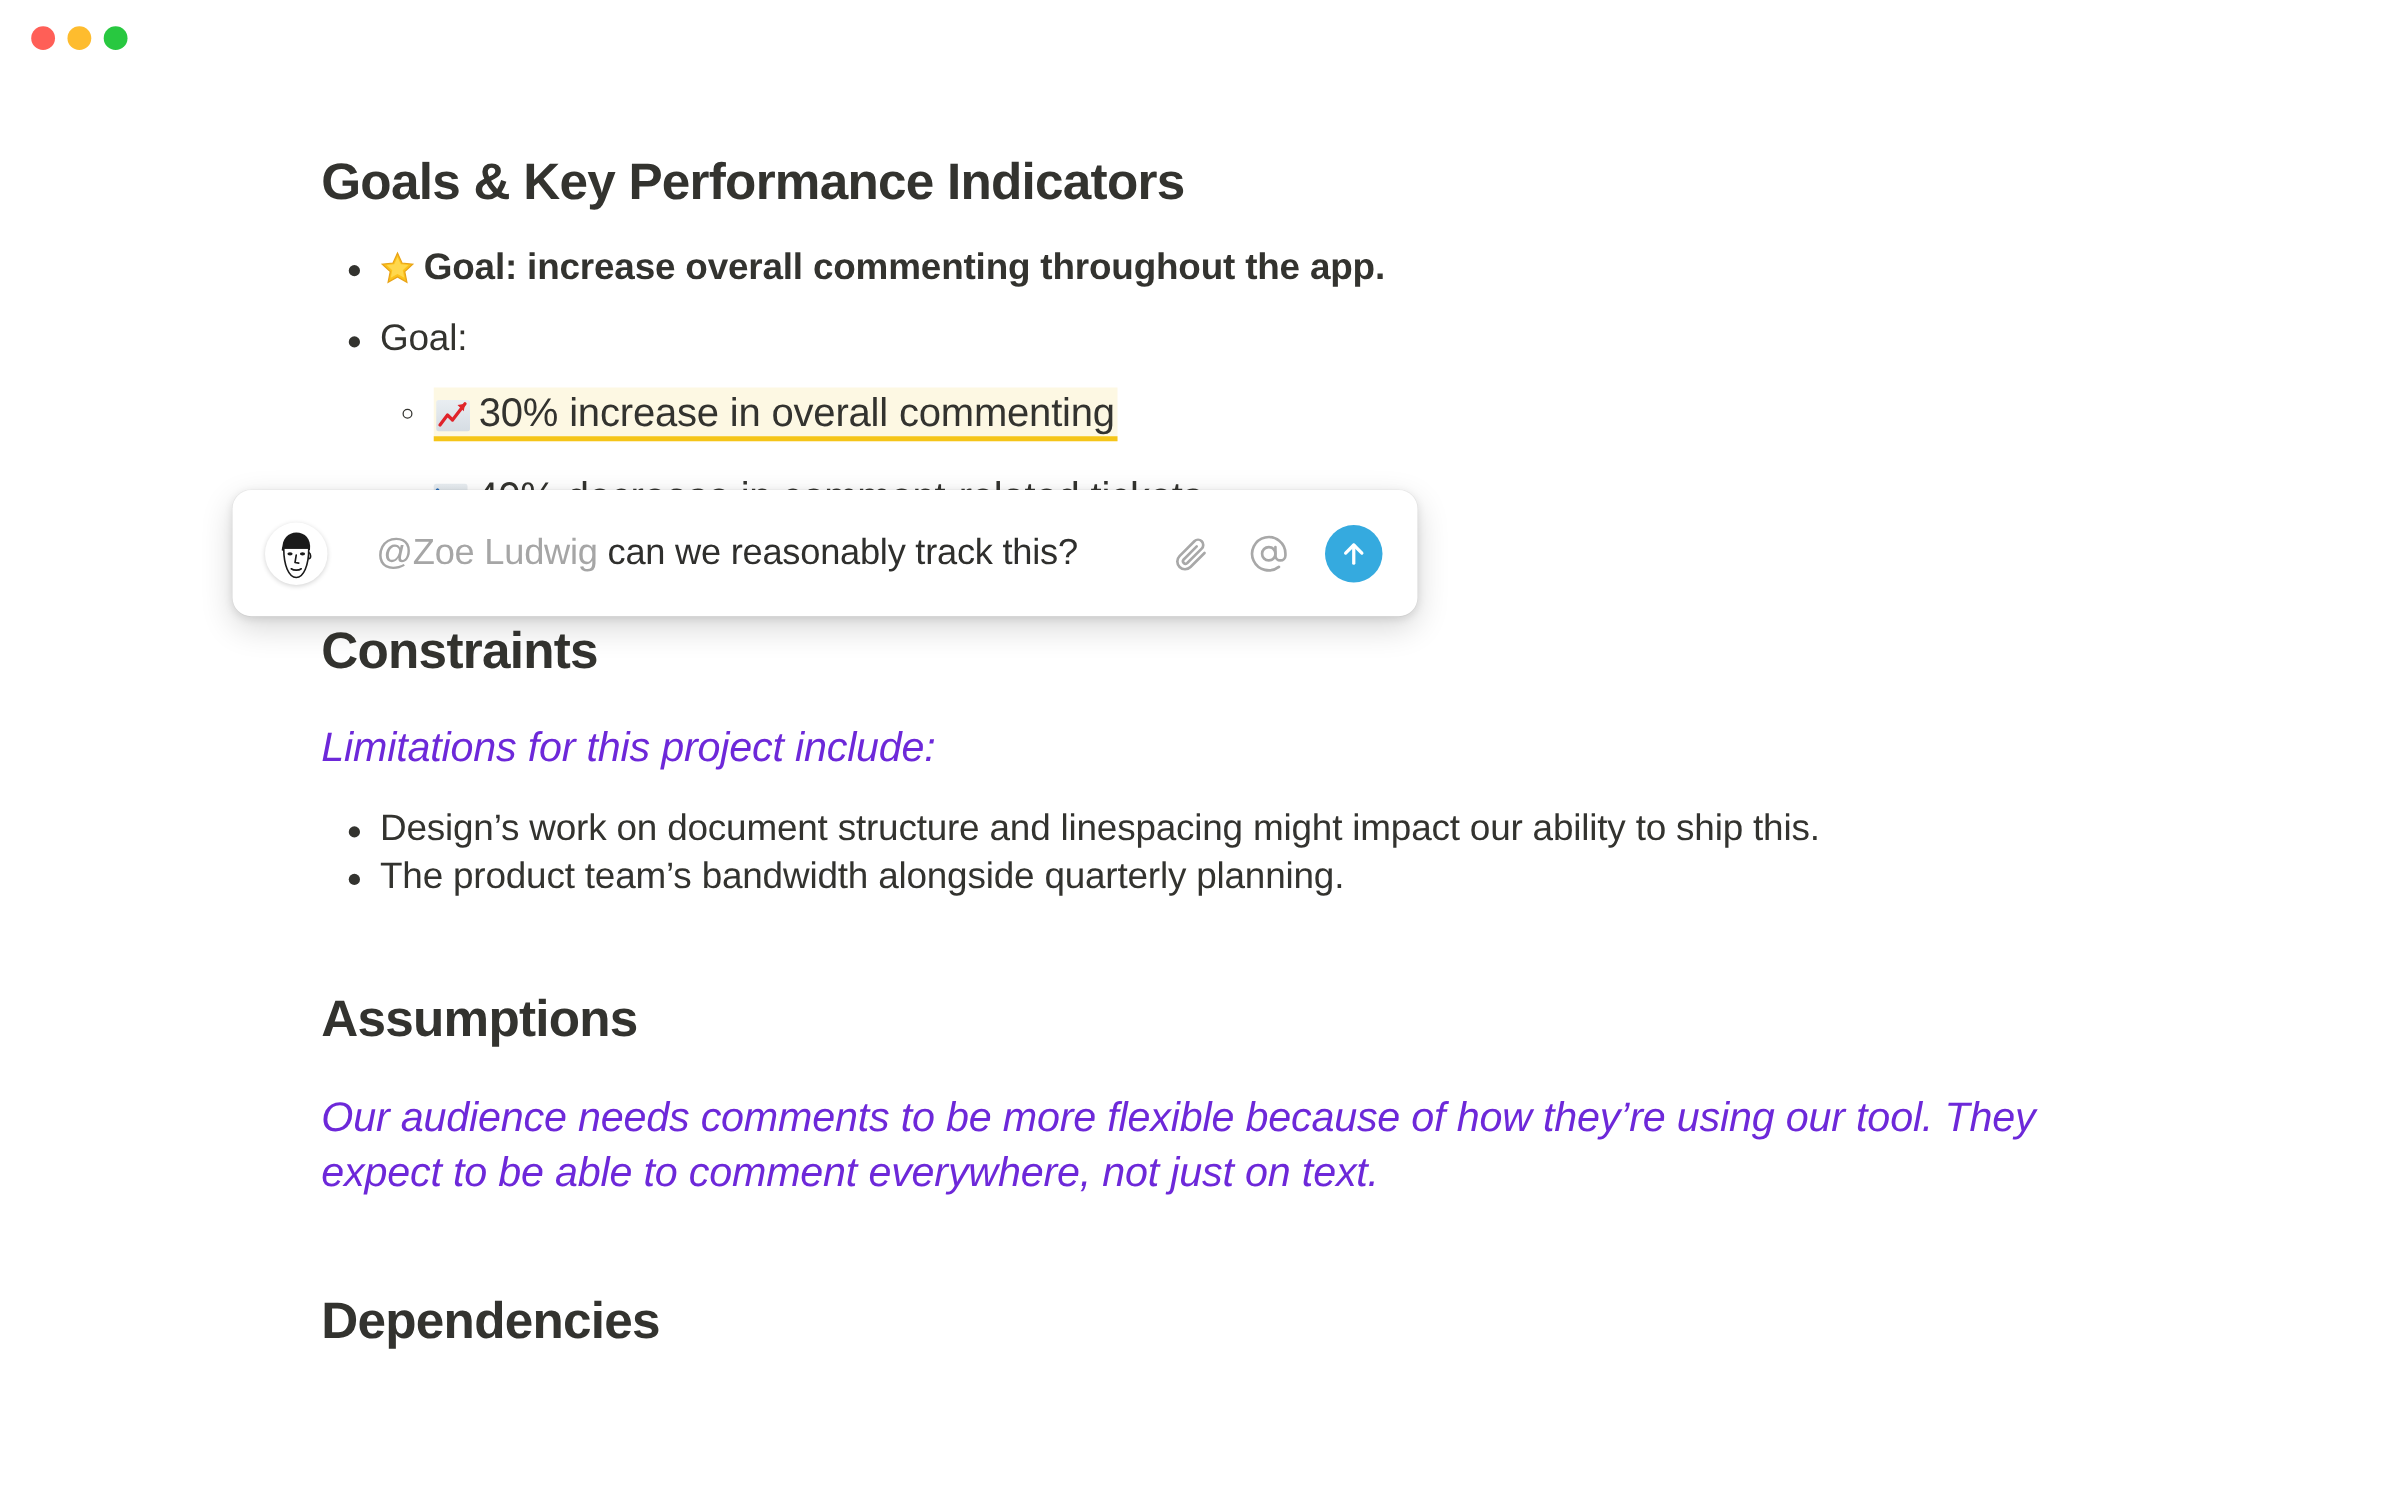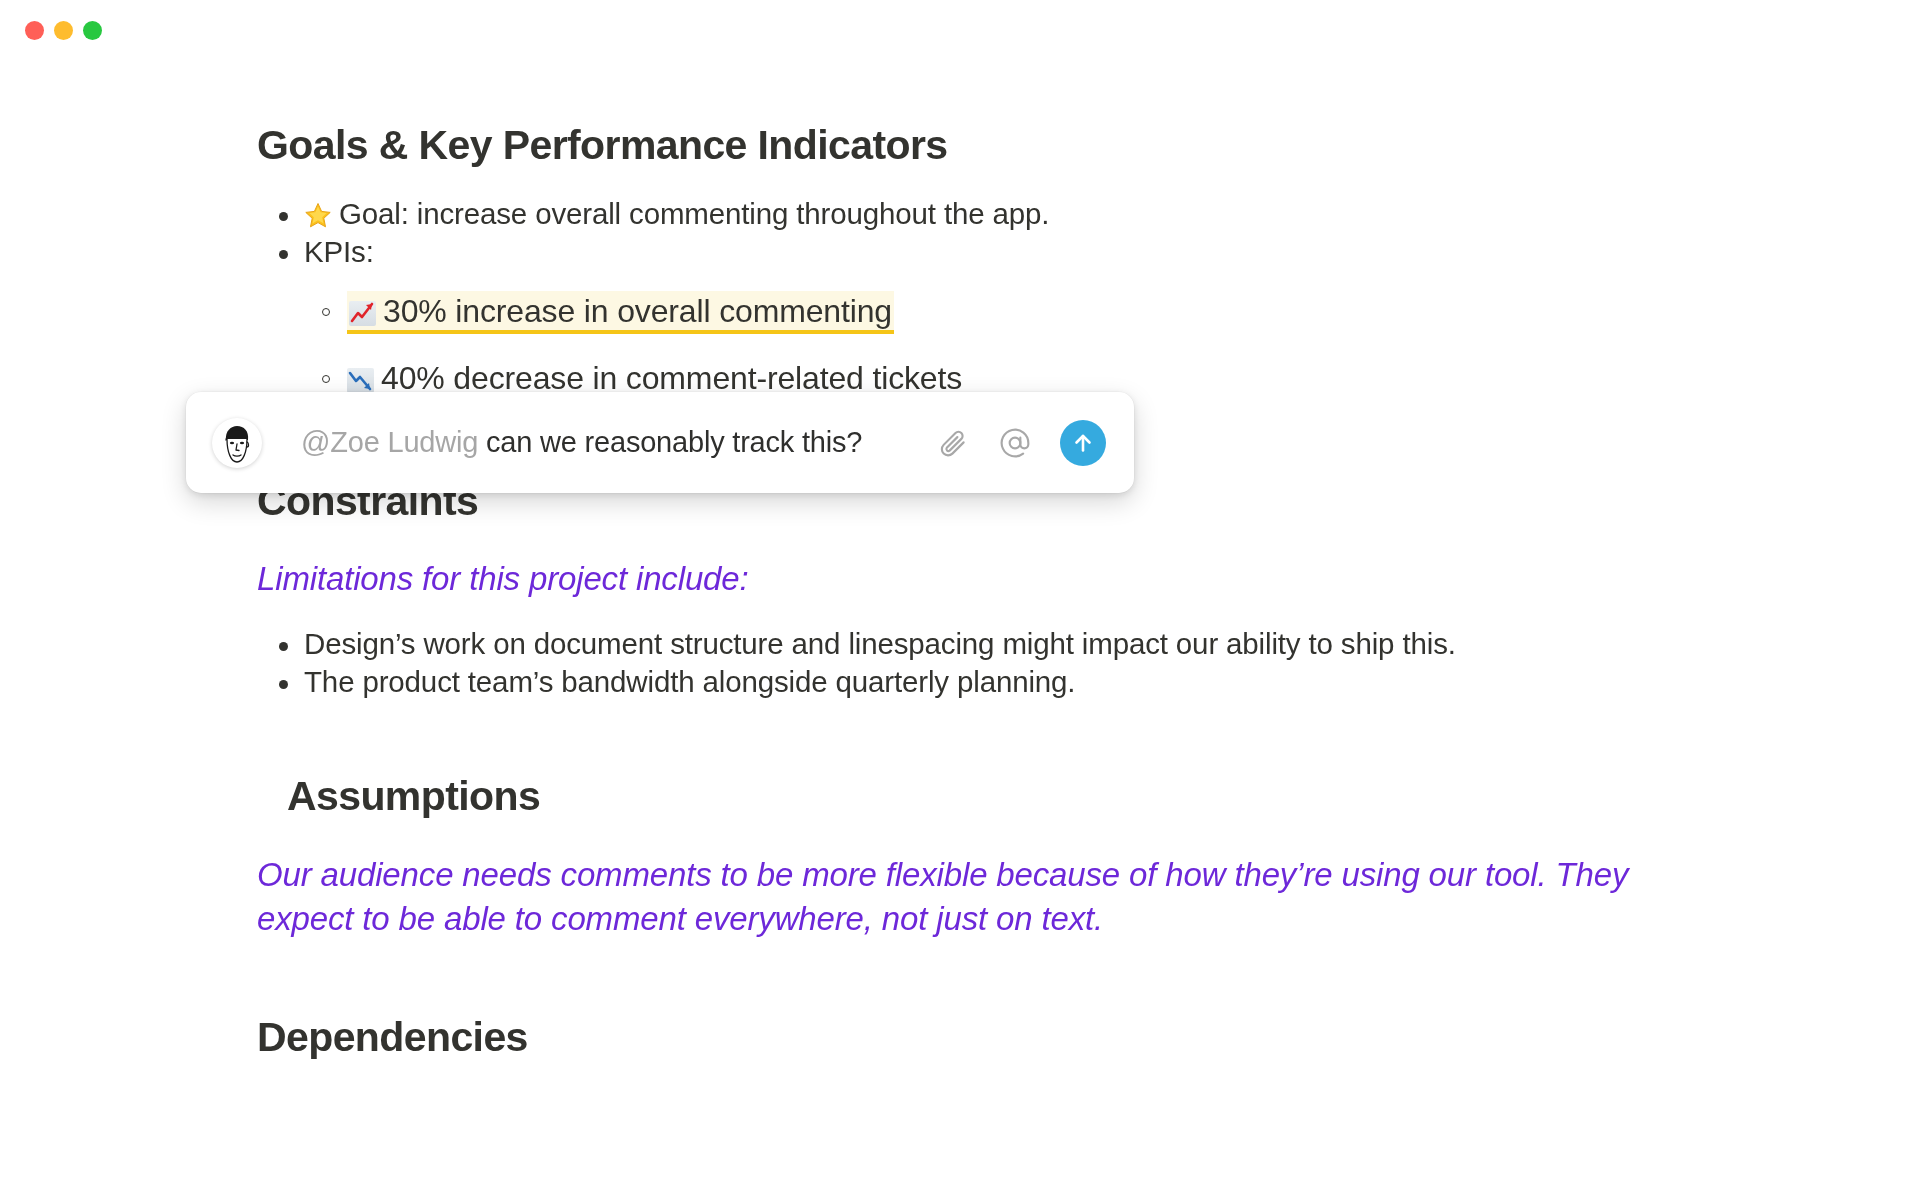--- a/index.html
+++ b/index.html
@@ -240,30 +240,30 @@
       <span class="light" style="background:#28c840"></span>
     </div>
   </div>
 
   <div class="doc">
     <div class="content">
 
       <h2 class="section-title" style="margin-top:54px;">Goals &amp; Key Performance Indicators</h2>
 
       <ul class="bullets" style="margin-top:26px;">
-        <li style="">
+        <li style="margin-bottom:19px;font-weight:bold;">
           <span class="star-emoji">
             <svg width="28" height="27" viewBox="0 0 28 27" aria-hidden="true">
               <polygon points="14,1.5 17.6,9.4 26.2,10.4 19.8,16.3 21.5,24.8 14,20.6 6.5,24.8 8.2,16.3 1.8,10.4 10.4,9.4" fill="#fcc21b" stroke="#e8a317" stroke-width="1"></polygon>
               <polygon points="14,4.5 16.6,10.3 22.7,11 18.2,15.2 19.4,21.2 14,18.2 8.6,21.2 9.8,15.2 5.3,11 11.4,10.3" fill="#ffd84d"></polygon>
             </svg>
           </span><span>Goal: increase overall commenting throughout the app.</span>
         </li>
         <li>
-          <span>KPIs:</span>
+          <span>Goal:</span>
         </li>
       </ul>
 
       <ul class="sub-bullets" style="margin-top:19px;">
         <li style="margin-bottom:26px;">
           <span class="hl"><span class="chart-up-emoji">
               <svg width="27" height="25" viewBox="0 0 27 25" style="position:absolute;left:0;top:0" aria-hidden="true">
                 <polyline points="3,20 9,12 13,16 23,3" fill="none" stroke="#e0242b" stroke-width="2.6" stroke-linejoin="round" stroke-linecap="round"></polyline>
                 <polygon points="23,3 17,4 22,9" fill="#e0242b"></polygon>
               </svg>
@@ -285,21 +285,21 @@
 
       <ul class="bullets" style="margin-top:23px;">
         <li>
           <span>Design’s work on document structure and linespacing might impact our ability to ship this.</span>
         </li>
         <li style="margin-bottom:23px;">
           <span>The product team’s bandwidth alongside quarterly planning.</span>
         </li>
       </ul>
 
-      <h2 class="section-title" style="margin-top:72px;margin-left:30px;">Assumptions</h2>
+      <h2 class="section-title" style="margin-top:72px;">Assumptions</h2>
 
       <p class="para" style="margin-top:32px; max-width:1385px;">Our audience needs comments to be more flexible because of how they’re using our tool. They expect to be able to comment everywhere, not just on text.</p>
 
       <h2 class="section-title" style="margin-top:72px;">Dependencies</h2>
 
     </div>
   </div>
 
   <div class="comment-card">
 

